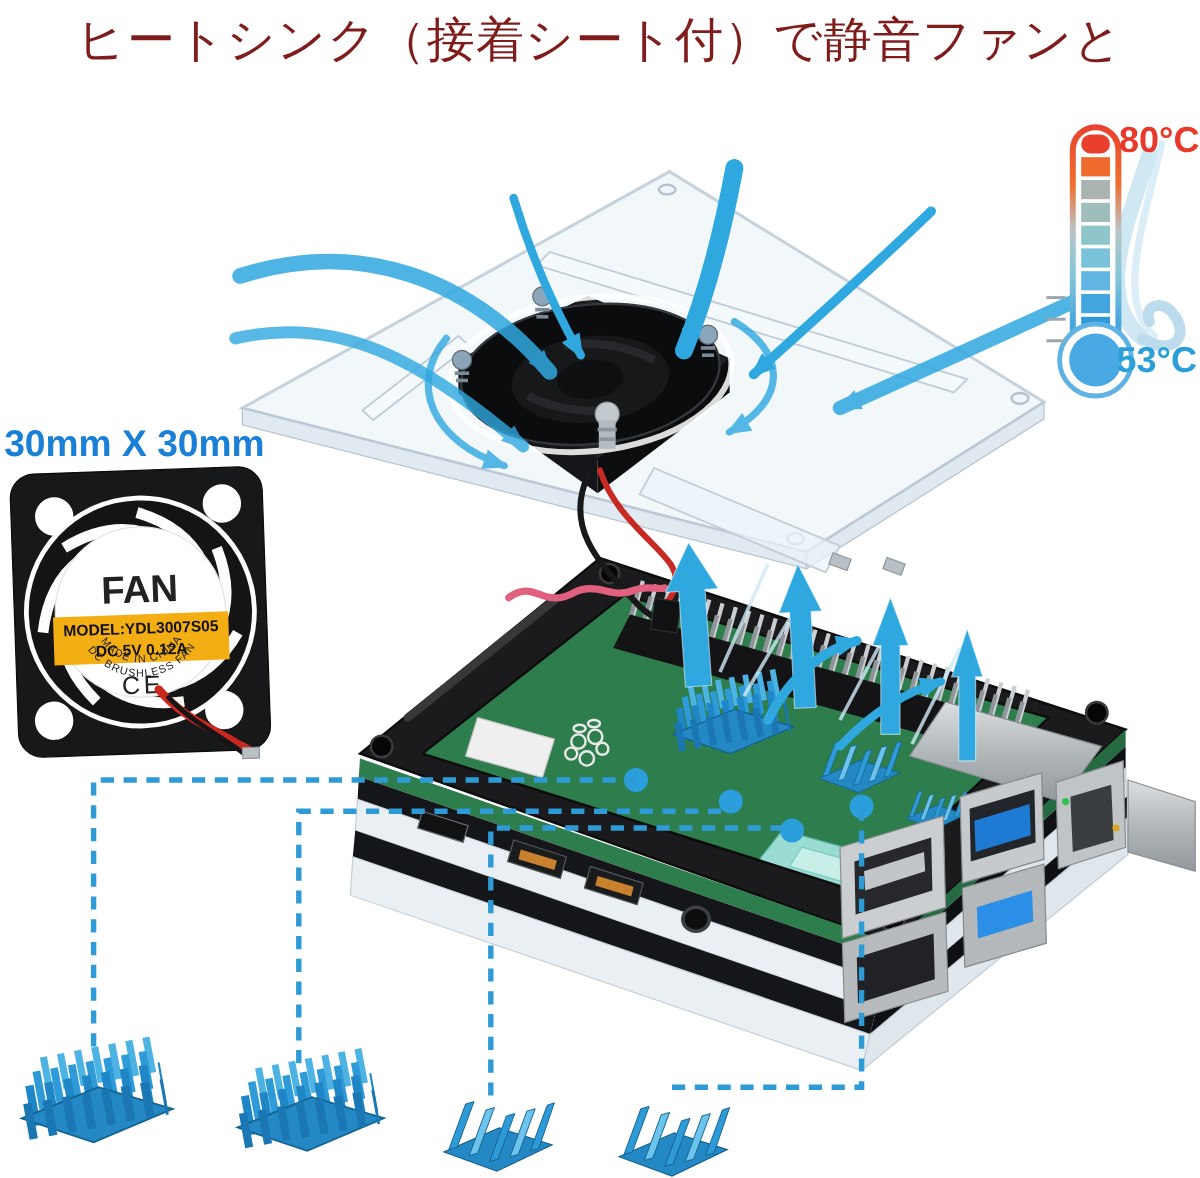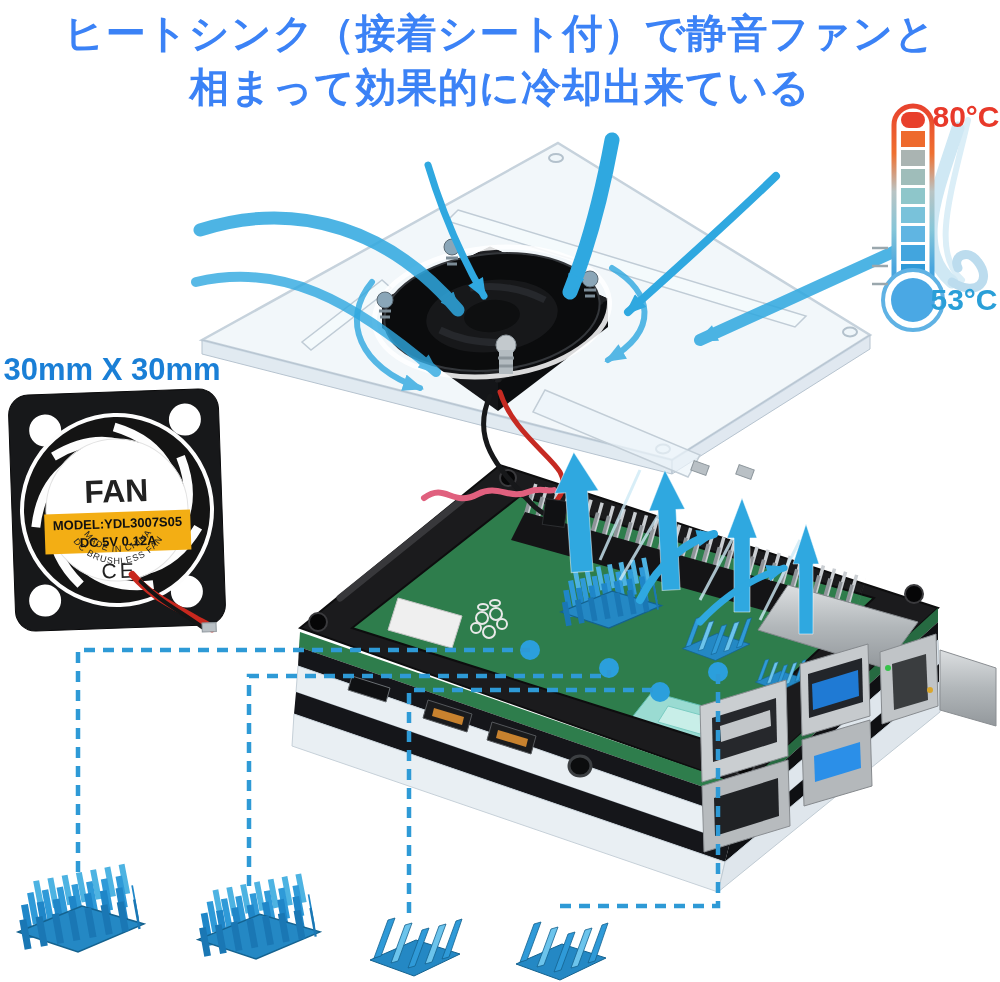--- a/index.html
+++ b/index.html
@@ -1,30 +1,29 @@
 <!DOCTYPE html>
 <html><head>
 <meta charset="utf-8">
 <style>
   html,body{margin:0;padding:0;background:#fff;}
   #stage{position:relative;width:1000px;height:982px;background:#ffffff;overflow:hidden;
          font-family:"Liberation Sans",sans-serif;}
-  .headline{position:absolute;left:0;width:100%;text-align:center;font-weight:bold;
-            color:#3b82f6;font-size:40px;letter-spacing:1px;white-space:nowrap;}
+  .headline{position:absolute;left:0;width:100%;text-align:center;font-weight:normal;
+            color:#7f1d1d;font-size:40px;letter-spacing:1px;white-space:nowrap;}
   #hl1{top:6px;}
   #hl2{top:60px;}
   svg text{font-family:"Liberation Sans",sans-serif;}
 </style>
 </head>
 <body>
 
 <div id="stage">
 
   <div id="hl1" class="headline">ヒートシンク（接着シート付）で静音ファンと</div>
-  <div id="hl2" class="headline">相まって効果的に冷却出来ている</div>
 
   <svg width="1000" height="982" viewBox="0 0 1000 982" style="position:absolute;top:0;left:0;">
     <defs>
       <marker id="ah" viewBox="0 0 10 8" markerWidth="22" markerHeight="17" markerUnits="userSpaceOnUse" refX="8" refY="4" orient="auto">
           <path d="M0,0 L10,4 L0,8 Z" fill="#2fa8e0"></path>
         </marker>
       <linearGradient id="tgrad" x1="0" y1="0" x2="0" y2="1">
         <stop offset="0" stop-color="#e8432e"></stop>
           <stop offset="0.25" stop-color="#ef7030"></stop>
         <stop offset="0.45" stop-color="#b9c4c4"></stop>

